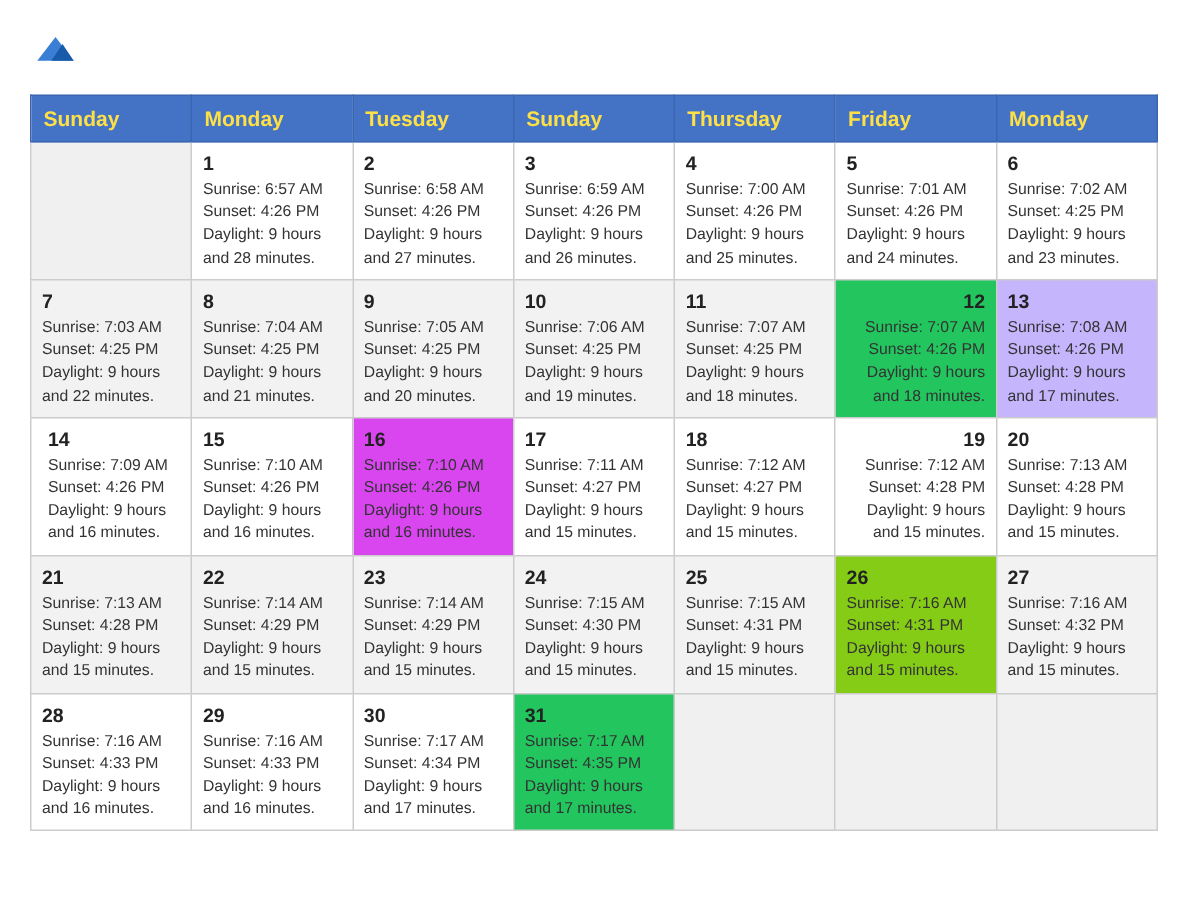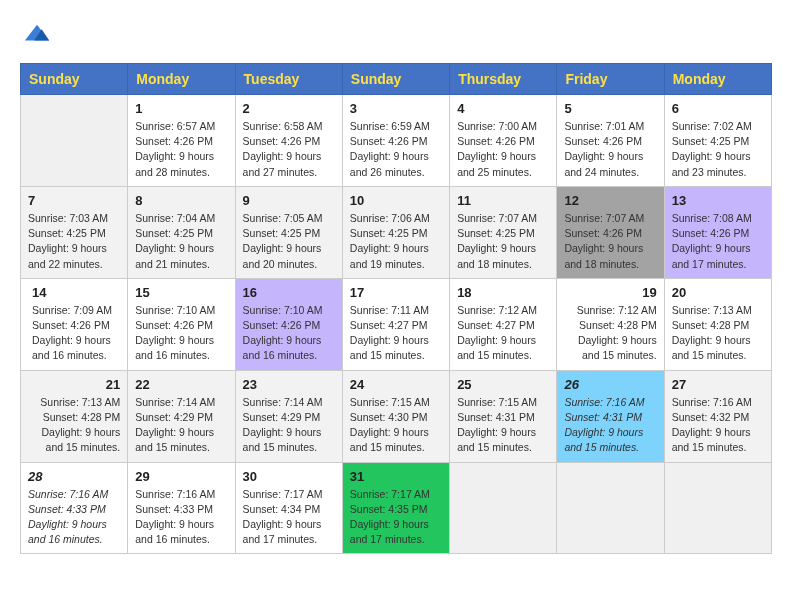--- a/index.html
+++ b/index.html
@@ -170,39 +170,39 @@
           <div class="day-info">Sunrise: 7:05 AM<br>Sunset: 4:25 PM<br>Daylight: 9 hours and 20 minutes.</div>
         </td>
         <td style="background: rgb(242, 242, 242);">
           <div class="day-number">10</div>
           <div class="day-info">Sunrise: 7:06 AM<br>Sunset: 4:25 PM<br>Daylight: 9 hours and 19 minutes.</div>
         </td>
         <td style="background: rgb(242, 242, 242);">
           <div class="day-number">11</div>
           <div class="day-info">Sunrise: 7:07 AM<br>Sunset: 4:25 PM<br>Daylight: 9 hours and 18 minutes.</div>
         </td>
-        <td style="background: #a3a3a3;">
+        <td style="background: #22c55e; text-align: right;">
           <div class="day-number">12</div>
           <div class="day-info">Sunrise: 7:07 AM<br>Sunset: 4:26 PM<br>Daylight: 9 hours and 18 minutes.</div>
         </td>
         <td style="background: #c4b5fd;">
           <div class="day-number">13</div>
           <div class="day-info">Sunrise: 7:08 AM<br>Sunset: 4:26 PM<br>Daylight: 9 hours and 17 minutes.</div>
         </td>
       </tr>
       <tr>
         <td style="background: rgb(255, 255, 255); padding-left: 11px;">
           <div class="day-number">14</div>
           <div class="day-info">Sunrise: 7:09 AM<br>Sunset: 4:26 PM<br>Daylight: 9 hours and 16 minutes.</div>
         </td>
         <td style="background: rgb(255, 255, 255);">
           <div class="day-number">15</div>
           <div class="day-info">Sunrise: 7:10 AM<br>Sunset: 4:26 PM<br>Daylight: 9 hours and 16 minutes.</div>
         </td>
-        <td style="background: #c4b5fd; margin-top: 48px;">
+        <td style="background: #d946ef; margin-top: 48px;">
           <div class="day-number">16</div>
           <div class="day-info">Sunrise: 7:10 AM<br>Sunset: 4:26 PM<br>Daylight: 9 hours and 16 minutes.</div>
         </td>
         <td style="background: rgb(255, 255, 255); margin-left: 44px;">
           <div class="day-number">17</div>
           <div class="day-info">Sunrise: 7:11 AM<br>Sunset: 4:27 PM<br>Daylight: 9 hours and 15 minutes.</div>
         </td>
         <td style="background: rgb(255, 255, 255);">
           <div class="day-number">18</div>
           <div class="day-info">Sunrise: 7:12 AM<br>Sunset: 4:27 PM<br>Daylight: 9 hours and 15 minutes.</div>
@@ -210,51 +210,51 @@
         <td style="background: rgb(255, 255, 255); text-align: right;">
           <div class="day-number">19</div>
           <div class="day-info">Sunrise: 7:12 AM<br>Sunset: 4:28 PM<br>Daylight: 9 hours and 15 minutes.</div>
         </td>
         <td style="background: rgb(255, 255, 255);">
           <div class="day-number">20</div>
           <div class="day-info">Sunrise: 7:13 AM<br>Sunset: 4:28 PM<br>Daylight: 9 hours and 15 minutes.</div>
         </td>
       </tr>
       <tr>
-        <td style="background: rgb(242, 242, 242); text-align: right;">
+        <td style="background: rgb(242, 242, 242);">
           <div class="day-number">21</div>
           <div class="day-info">Sunrise: 7:13 AM<br>Sunset: 4:28 PM<br>Daylight: 9 hours and 15 minutes.</div>
         </td>
         <td style="background: rgb(242, 242, 242);">
           <div class="day-number">22</div>
           <div class="day-info">Sunrise: 7:14 AM<br>Sunset: 4:29 PM<br>Daylight: 9 hours and 15 minutes.</div>
         </td>
         <td style="background: rgb(242, 242, 242);">
           <div class="day-number">23</div>
           <div class="day-info">Sunrise: 7:14 AM<br>Sunset: 4:29 PM<br>Daylight: 9 hours and 15 minutes.</div>
         </td>
         <td style="background: rgb(242, 242, 242);">
           <div class="day-number">24</div>
           <div class="day-info">Sunrise: 7:15 AM<br>Sunset: 4:30 PM<br>Daylight: 9 hours and 15 minutes.</div>
         </td>
         <td style="background: rgb(242, 242, 242); margin-left: 32px;">
           <div class="day-number">25</div>
           <div class="day-info">Sunrise: 7:15 AM<br>Sunset: 4:31 PM<br>Daylight: 9 hours and 15 minutes.</div>
         </td>
-        <td style="background: #7dd3fc; font-style: italic;">
+        <td style="background: #84cc16;">
           <div class="day-number">26</div>
           <div class="day-info">Sunrise: 7:16 AM<br>Sunset: 4:31 PM<br>Daylight: 9 hours and 15 minutes.</div>
         </td>
         <td style="background: rgb(242, 242, 242);">
           <div class="day-number">27</div>
           <div class="day-info">Sunrise: 7:16 AM<br>Sunset: 4:32 PM<br>Daylight: 9 hours and 15 minutes.</div>
         </td>
       </tr>
       <tr>
-        <td style="background: rgb(255, 255, 255); font-style: italic;">
+        <td style="background: rgb(255, 255, 255);">
           <div class="day-number">28</div>
           <div class="day-info">Sunrise: 7:16 AM<br>Sunset: 4:33 PM<br>Daylight: 9 hours and 16 minutes.</div>
         </td>
         <td style="background: rgb(255, 255, 255);">
           <div class="day-number">29</div>
           <div class="day-info">Sunrise: 7:16 AM<br>Sunset: 4:33 PM<br>Daylight: 9 hours and 16 minutes.</div>
         </td>
         <td style="background: rgb(255, 255, 255);">
           <div class="day-number">30</div>
           <div class="day-info">Sunrise: 7:17 AM<br>Sunset: 4:34 PM<br>Daylight: 9 hours and 17 minutes.</div>

